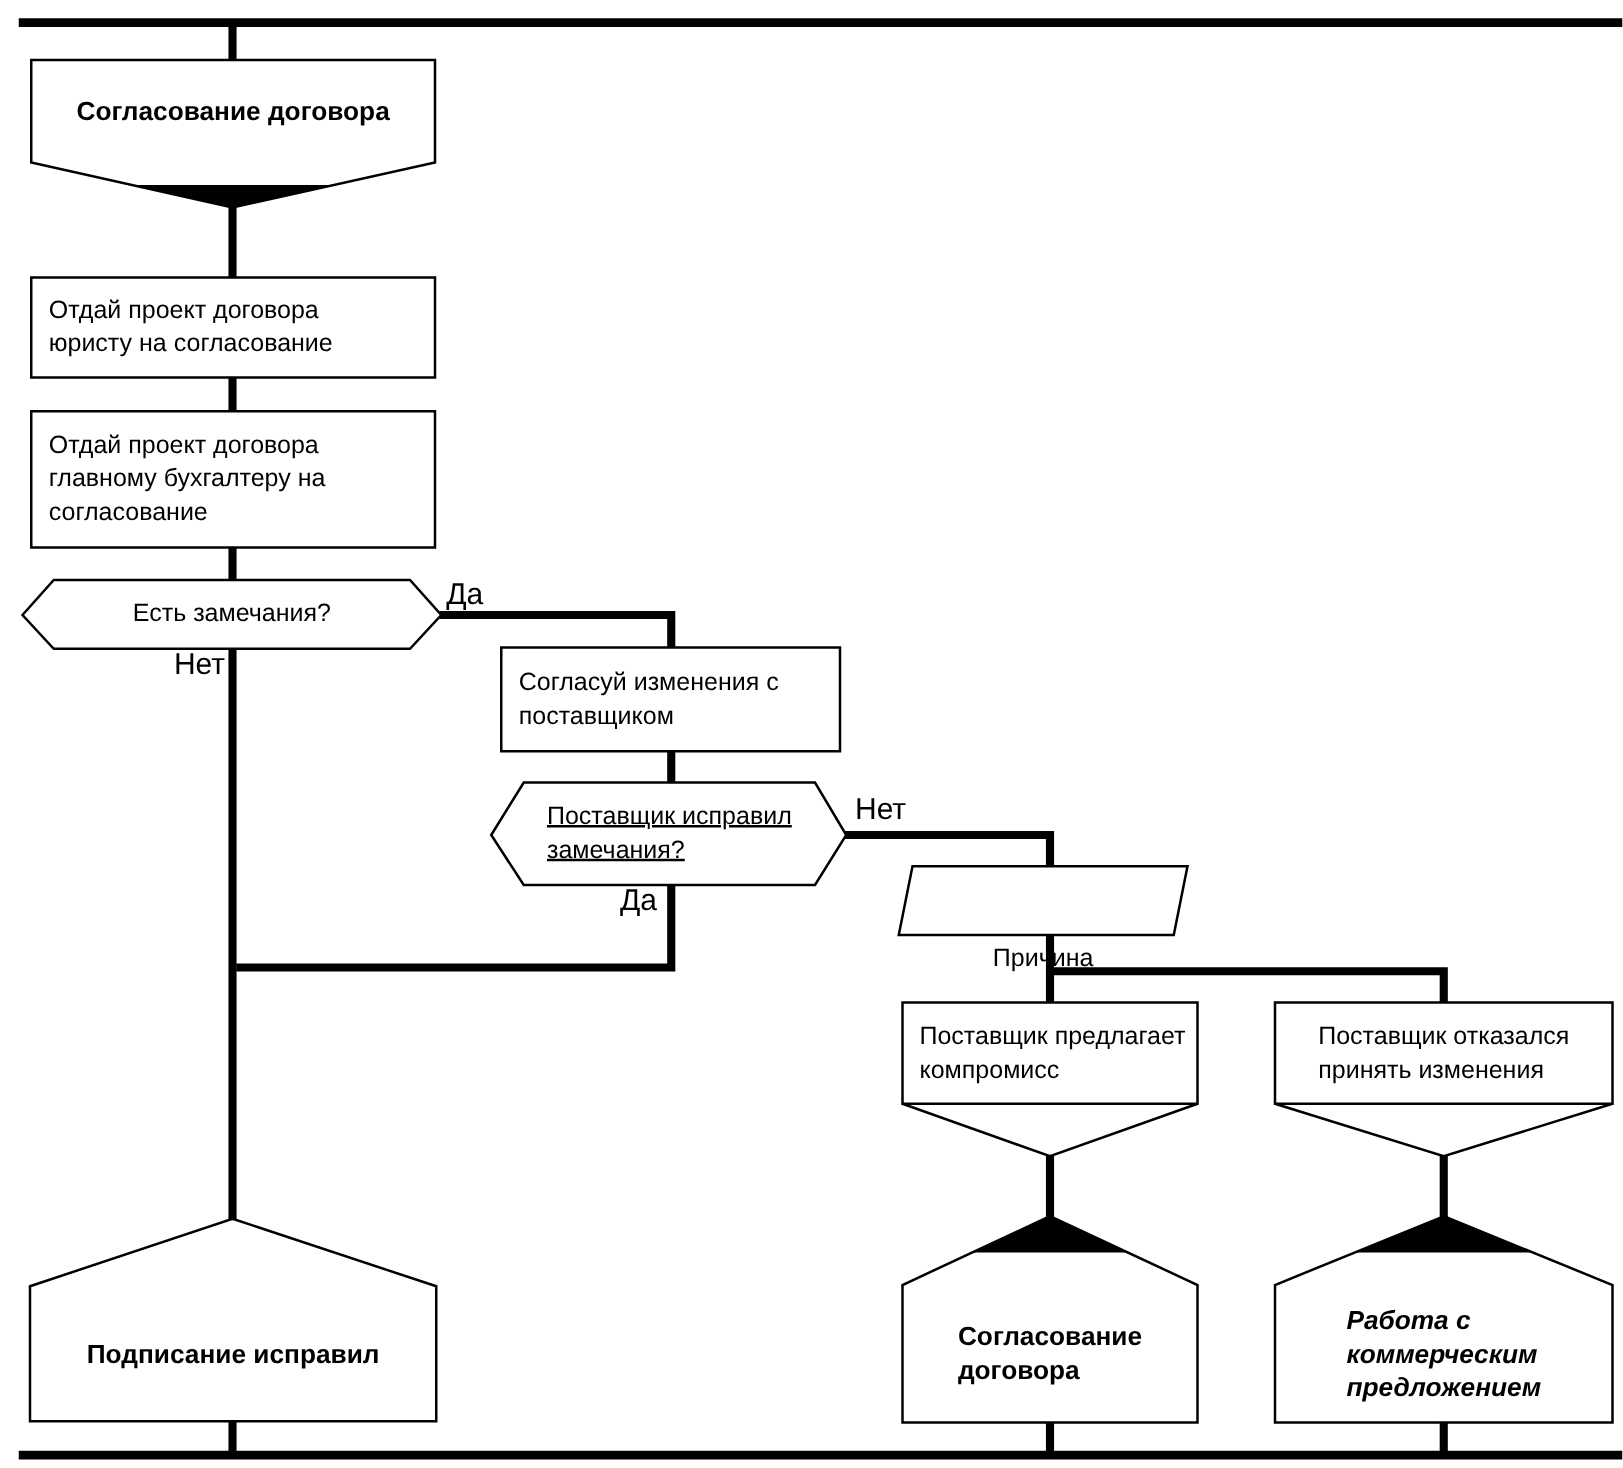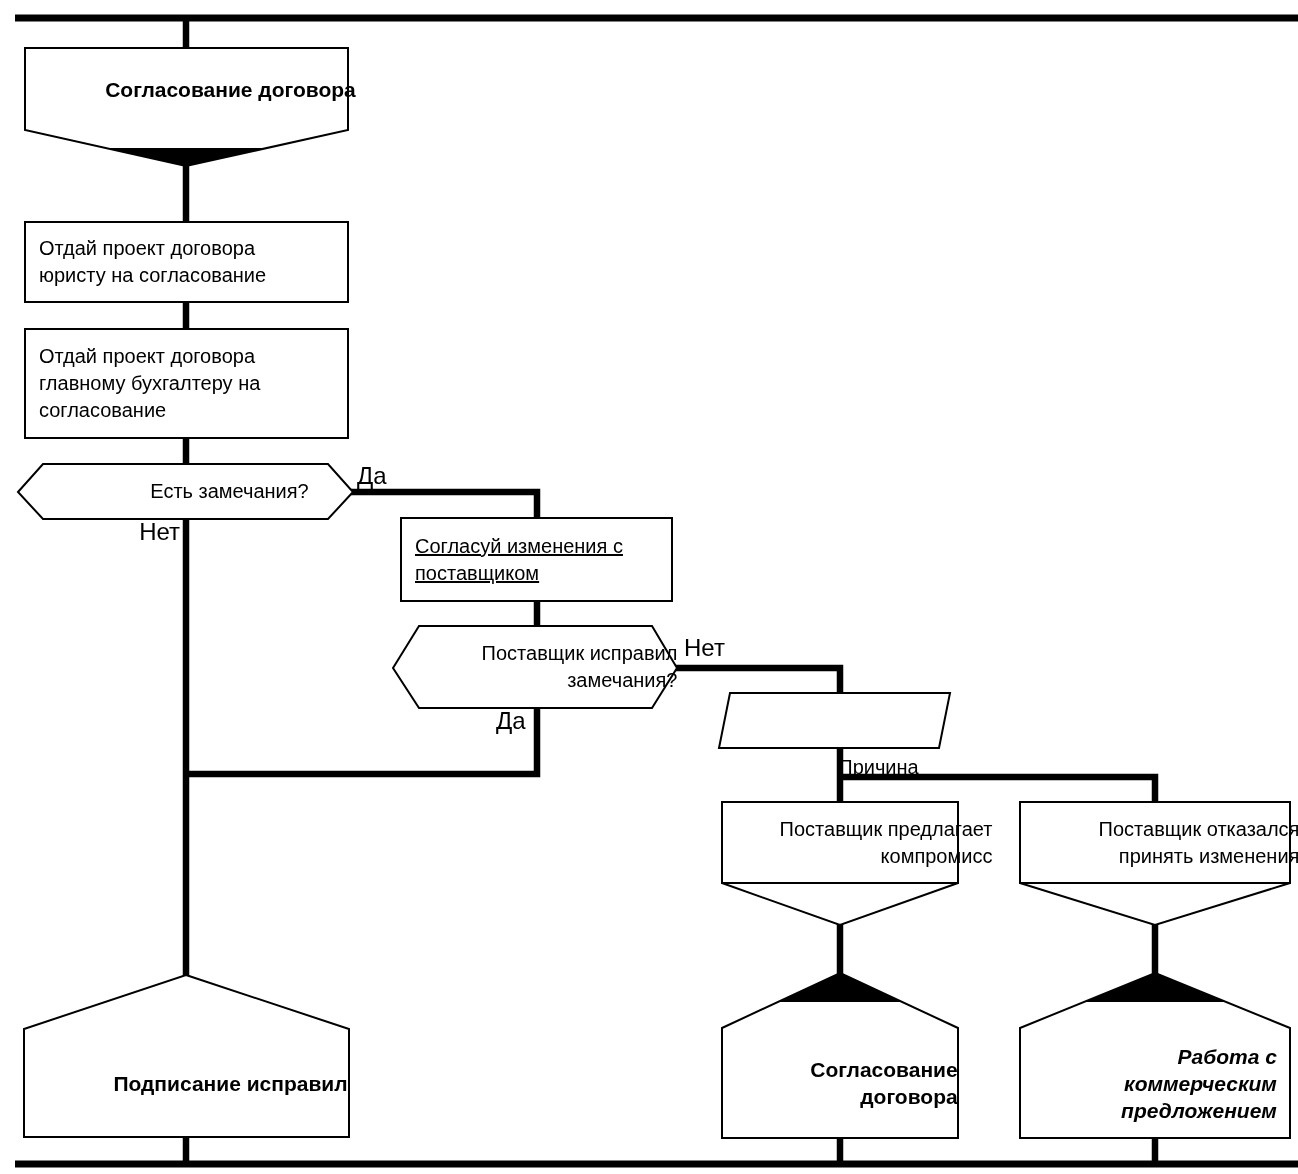--- a/index.html
+++ b/index.html
@@ -23,22 +23,21 @@
     position: absolute;
     display: flex;
     align-items: center;
     font-size: 20px;
     line-height: 27px;
     white-space: pre-line;
     pointer-events: none;
   }
   .lbl.center {
     justify-content: center;
-    text-align: right;
-    padding-left: 44px;
+    text-align: left;
   }
   .lbl.bold {
     font-weight: bold;
     font-size: 21px;
   }
   .edge {
     position: absolute;
     font-size: 24px;
     line-height: 24px;
     white-space: nowrap;
@@ -108,24 +107,24 @@
 
 <div class="lbl" style="left:39px; top:222px; width:300px; height:80px;">Отдай проект договора
 юристу на согласование</div>
 
 <div class="lbl" style="left:39px; top:329px; width:300px; height:109px;">Отдай проект договора
 главному бухгалтеру на
 согласование</div>
 
 <div class="lbl center" style="left:43px; top:464px; width:285px; height:55px;">Есть замечания?</div>
 
-<div class="lbl" style="left:415px; top:518px; width:248px; height:83px;text-decoration:underline;">Согласуй изменения с
+<div class="lbl" style="left:415px; top:518px; width:248px; height:83px;">Согласуй изменения с
 поставщиком</div>
 
-<div class="lbl center" style="left:419px; top:626px; width:233px; height:82px;">Поставщик исправил
+<div class="lbl center" style="left:419px; top:626px; width:233px; height:82px;text-decoration:underline;">Поставщик исправил
 замечания?</div>
 
 <div class="lbl center" style="left:730px; top:693px; width:209px; height:55px;margin-top:47px;">Причина</div>
 
 <div class="lbl center" style="left:724px; top:802px; width:236px; height:81px;">Поставщик предлагает
 компромисс</div>
 
 <div class="lbl center" style="left:1020px; top:802px; width:270px; height:81px;">Поставщик отказался
 принять изменения</div>
 

